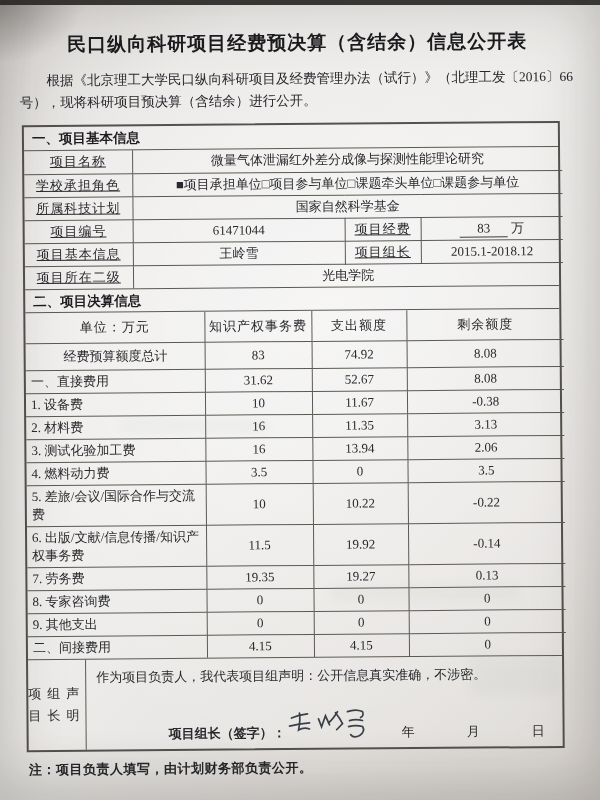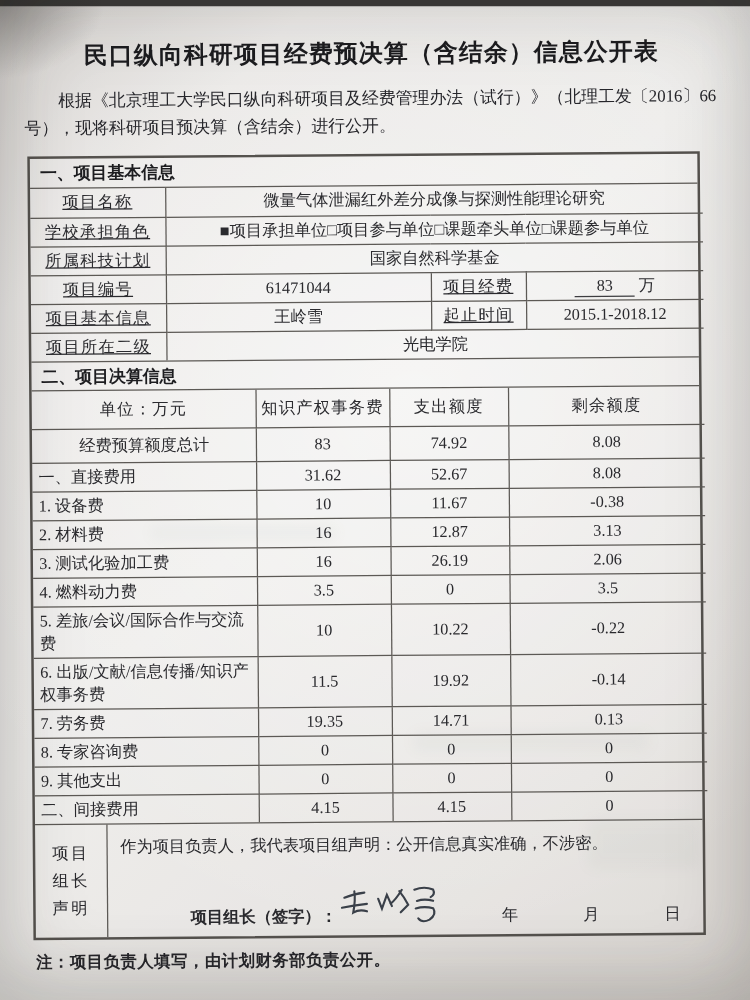--- a/index.html
+++ b/index.html
@@ -71,27 +71,27 @@
   .budget col.b3{ width:95px; }  .budget col.b4{ width:157px; }
   .budget td.head{ height:30px; letter-spacing:1px; }
   .budget td.rowlab{ text-align:left; padding-left:5px; }
   .budget tr.totalrow td{ height:27px; }
   .budget tr.totalrow td.rowlab{ text-align:center; }
 
   .decl{ display:flex; border-top:1px solid #5c5955; min-height:86px; }
   .decl-label{
     width:58px; flex:0 0 58px;
     border-right:1px solid #5c5955;
-    display:flex; flex-direction:column; justify-content:center; align-items:center;
+    display:flex; justify-content:center; align-items:center;
     font-size:13px; line-height:1.7; letter-spacing:2px;
   }
   .decl-body{ flex:1; padding:8px 8px 6px 10px; font-size:13px; }
   .decl-statement{ line-height:1.5; }
   .sign-line{ display:flex; align-items:flex-end; margin-top:14px; }
-  .sign-label{ margin-left:56px; font-weight:bold; }
+  .sign-label{ margin-left:72px; font-weight:bold; }
   .signature{ position:relative; top:4px; margin-left:2px; }
   .spacer{ flex:1; }
   .date-y{ margin-right:52px; } .date-m{ margin-right:52px; } .date-d{ margin-right:10px; }
 
   .note{ margin:9px 0 0 26px; font-size:13px; font-weight:bold; letter-spacing:.5px; color:#26262b; }
 </style>
 </head>
 <body>
 
 <div class="top-edge"></div>
@@ -130,21 +130,21 @@
       </tr>
       <tr>
         <td class="lab">项目编号</td>
         <td>61471044</td>
         <td class="lab">项目经费</td>
         <td><span class="uline">83</span> <span>万</span></td>
       </tr>
       <tr>
         <td class="lab">项目基本信息</td>
         <td>王岭雪</td>
-        <td class="lab">起止时间</td>
+        <td class="lab">项目组长</td>
         <td>2015.1-2018.12</td>
       </tr>
       <tr>
         <td class="lab">项目所在二级</td>
         <td colspan="3">光电学院</td>
       </tr>
     </tbody>
       </table>
 
     <div class="band band2">二、项目决算信息</div>
@@ -177,27 +177,27 @@
       </tr>
       <tr>
         <td class="rowlab">1. 设备费</td>
         <td>10</td>
         <td>11.67</td>
         <td>-0.38</td>
       </tr>
       <tr>
         <td class="rowlab">2. 材料费</td>
         <td>16</td>
-        <td>12.87</td>
+        <td>11.35</td>
         <td>3.13</td>
       </tr>
       <tr>
         <td class="rowlab">3. 测试化验加工费</td>
         <td>16</td>
-        <td>26.19</td>
+        <td>13.94</td>
         <td>2.06</td>
       </tr>
       <tr>
         <td class="rowlab">4. 燃料动力费</td>
         <td>3.5</td>
         <td>0</td>
         <td>3.5</td>
       </tr>
       <tr>
         <td class="rowlab">5. 差旅/会议/国际合作与交流费</td>
@@ -207,21 +207,21 @@
       </tr>
       <tr>
         <td class="rowlab">6. 出版/文献/信息传播/知识产权事务费</td>
         <td>11.5</td>
         <td>19.92</td>
         <td>-0.14</td>
       </tr>
       <tr>
         <td class="rowlab">7. 劳务费</td>
         <td>19.35</td>
-        <td>14.71</td>
+        <td>19.27</td>
         <td>0.13</td>
       </tr>
       <tr>
         <td class="rowlab">8. 专家咨询费</td>
         <td>0</td>
         <td>0</td>
         <td>0</td>
       </tr>
       <tr>
         <td class="rowlab">9. 其他支出</td>

